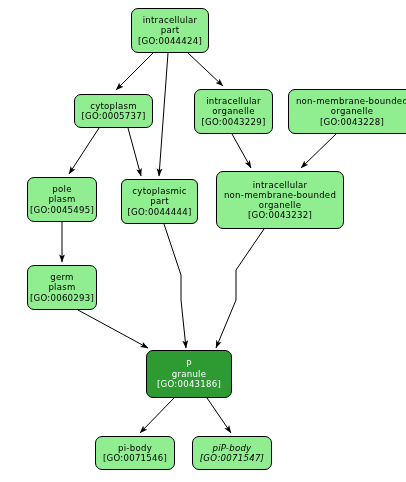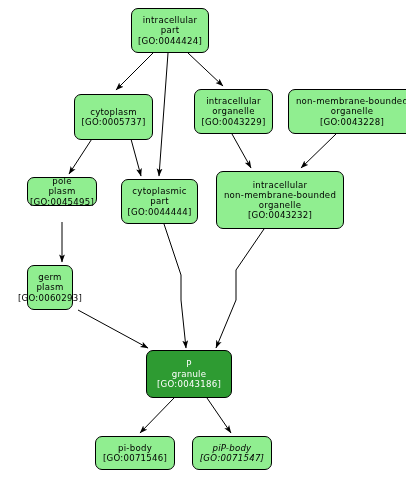--- a/index.html
+++ b/index.html
@@ -76,51 +76,51 @@
         <polyline points="158,398 124,433" fill="none" stroke="#000000" stroke-width="1" marker-end="url(#arrowhead)"></polyline>
         <polyline points="191,398 215,433" fill="none" stroke="#000000" stroke-width="1" marker-end="url(#arrowhead)"></polyline>
       </g>
   </svg>
   <div id="nodes-layer">
       <div class="node" style="left: 115px; top: 8px; width: 78px; height: 45px;">
         <span class="ln">intracellular</span>
         <span class="ln">part</span>
         <span class="ln">[GO:0044424]</span>
       </div>
-      <div class="node" style="left: 58px; top: 94px; width: 79px; height: 46px; text-align: center;">
+      <div class="node" style="left: 58px; top: 94px; width: 79px; height: 34px; text-align: center;">
         <span class="ln">cytoplasm</span>
         <span class="ln">[GO:0005737]</span>
       </div>
       <div class="node" style="left: 178px; top: 89px; width: 79px; height: 45px;">
         <span class="ln">intracellular</span>
         <span class="ln">organelle</span>
         <span class="ln">[GO:0043229]</span>
       </div>
       <div class="node" style="left: 272px; top: 89px; width: 128px; height: 45px;">
         <span class="ln">non-membrane-bounded</span>
         <span class="ln">organelle</span>
         <span class="ln">[GO:0043228]</span>
       </div>
-      <div class="node" style="left: 11px; top: 177px; width: 70px; height: 29px;">
+      <div class="node" style="left: 11px; top: 177px; width: 70px; height: 45px;">
         <span class="ln">pole</span>
         <span class="ln">plasm</span>
         <span class="ln">[GO:0045495]</span>
       </div>
-      <div class="node" style="left: 105px; top: 179px; width: 77px; height: 45px;">
+      <div class="node" style="left: 105px; top: 179px; width: 77px; height: 45px; border-radius: 6px;">
         <span class="ln">cytoplasmic</span>
         <span class="ln">part</span>
         <span class="ln">[GO:0044444]</span>
       </div>
       <div class="node" style="left: 200px; top: 171px; width: 128px; height: 58px;">
         <span class="ln">intracellular</span>
         <span class="ln">non-membrane-bounded</span>
         <span class="ln">organelle</span>
         <span class="ln">[GO:0043232]</span>
       </div>
-      <div class="node" style="left: 11px; top: 265px; width: 46px; height: 45px;">
+      <div class="node" style="left: 11px; top: 265px; width: 70px; height: 45px;">
         <span class="ln">germ</span>
         <span class="ln">plasm</span>
         <span class="ln">[GO:0060293]</span>
       </div>
       <div class="node dark" style="left: 130px; top: 350px; width: 86px; height: 48px;">
         <span class="ln">P</span>
         <span class="ln">granule</span>
         <span class="ln">[GO:0043186]</span>
       </div>
       <div class="node" style="left: 79px; top: 436px; width: 80px; height: 34px; text-align: right;">

